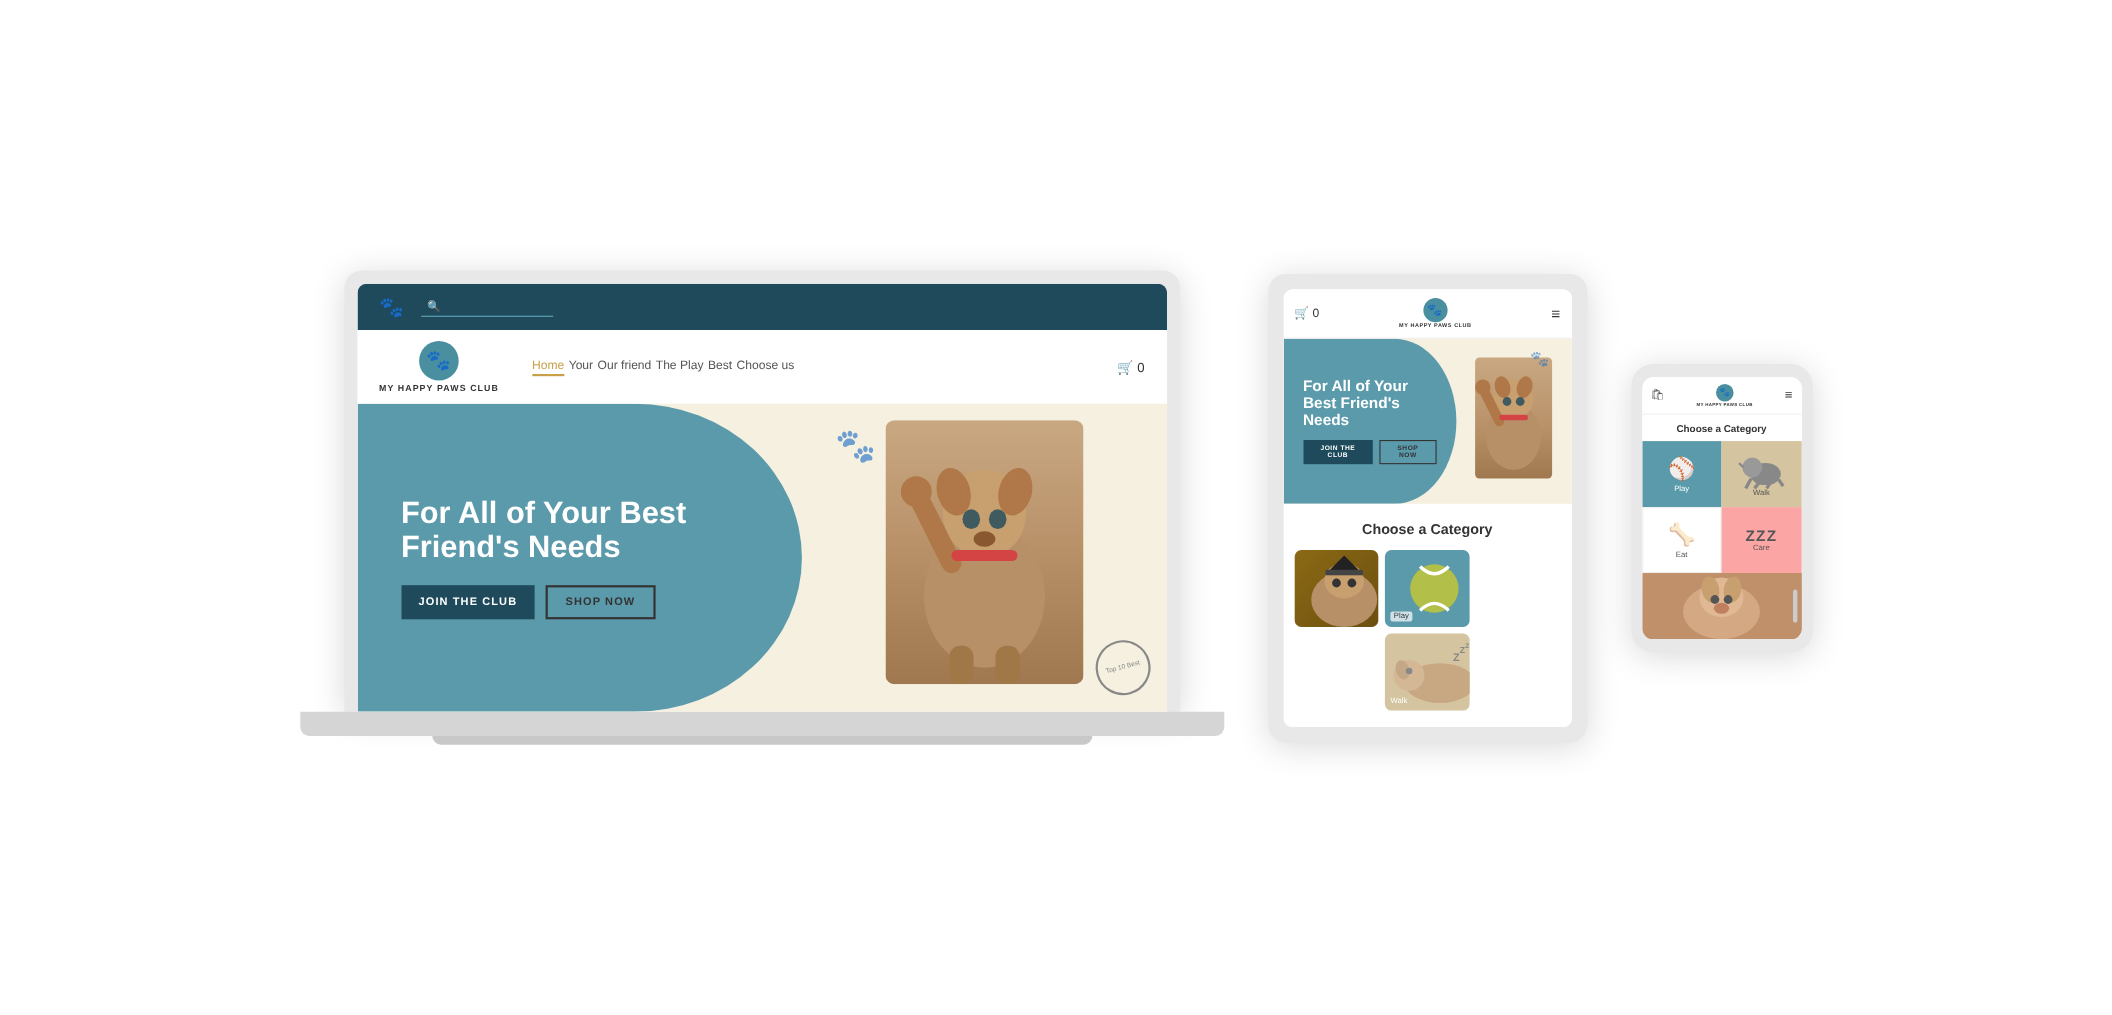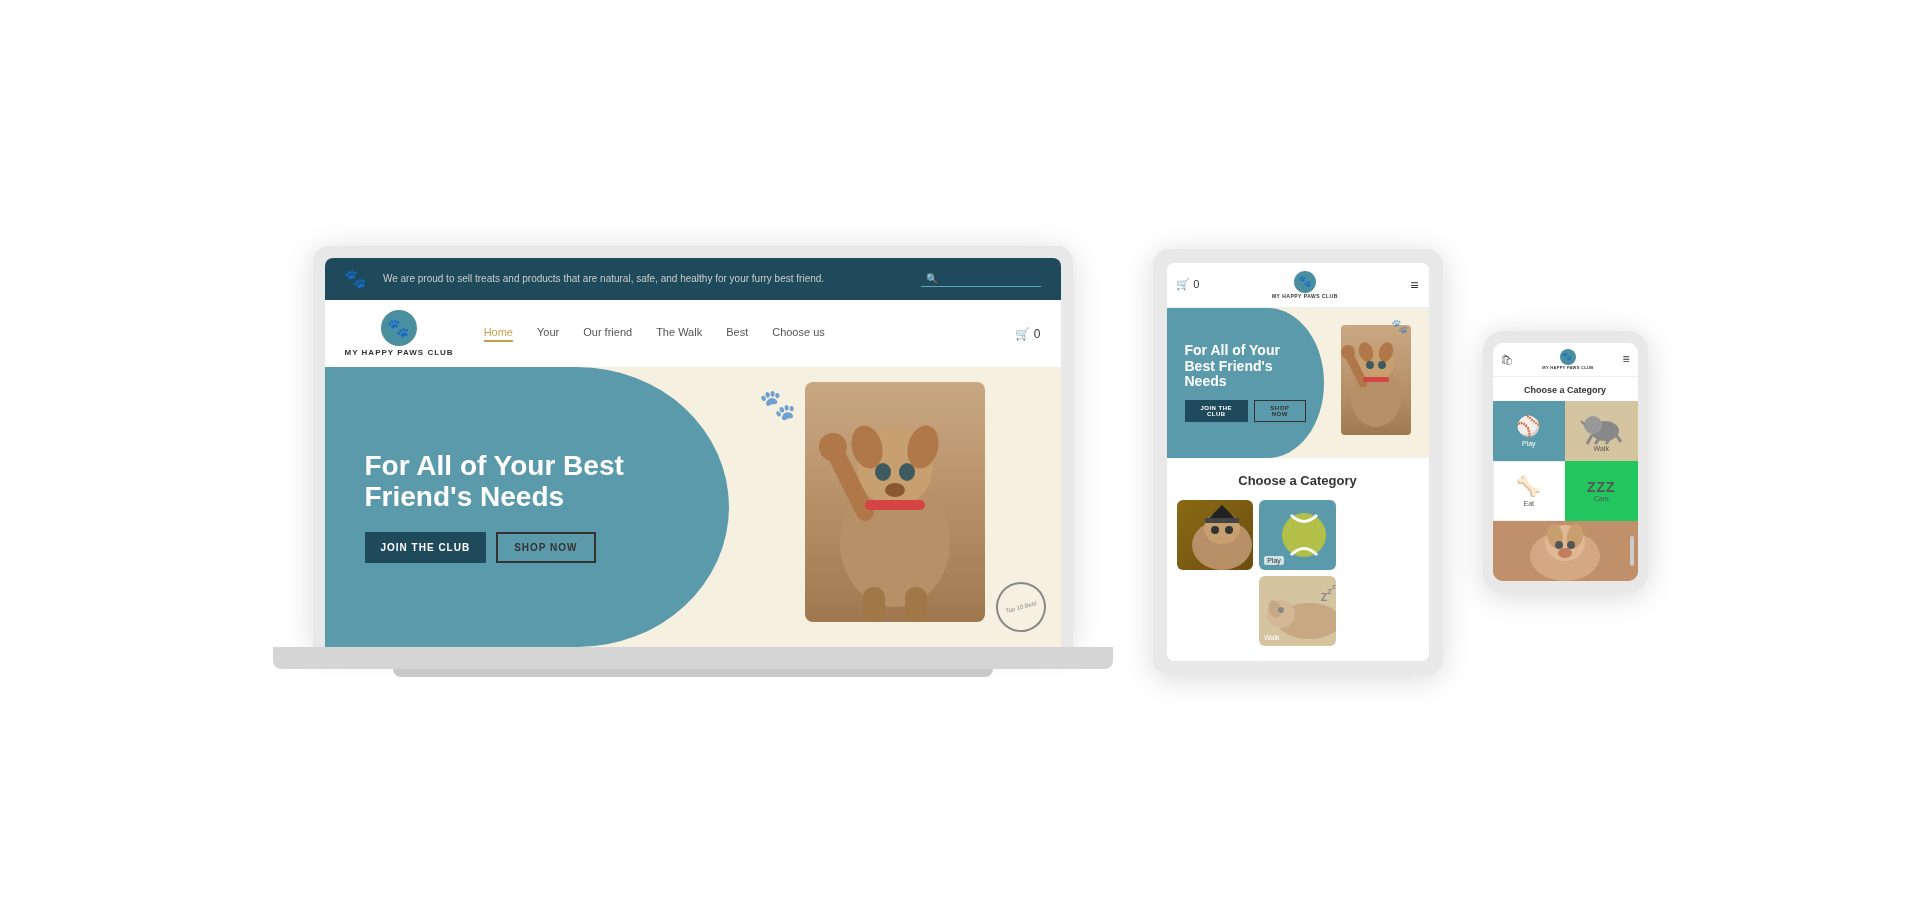--- a/index.html
+++ b/index.html
@@ -127,21 +127,21 @@
       font-size: 8px;
       font-weight: bold;
       color: #333;
       letter-spacing: 1px;
       text-align: center;
       margin-top: 2px;
     }
 
     .site-nav-links {
       display: flex;
-      gap: 24px;
+      gap: 4px;
       flex: 1;
     }
 
     .nav-link {
       font-size: 11px;
       color: #555;
       text-decoration: none;
       cursor: pointer;
     }
 
@@ -566,21 +566,21 @@
     .phone-cat-beige {
       background: #d4c4a0;
     }
 
     .phone-cat-white {
       background: #fff;
       border: 1px solid #eee;
     }
 
     .phone-cat-sand {
-      background: #22c55e;
+      background: #fca5a5;
     }
 
     .phone-cat-photo {
       height: 60px;
       background: linear-gradient(135deg, #c8a882, #a07850);
       position: relative;
       overflow: hidden;
     }
 
     .phone-scroll-indicator {
@@ -599,37 +599,36 @@
 <body>
 
 <div class="scene">
 
   <div class="laptop-wrapper">
     <div class="laptop-screen-outer">
       <div class="laptop-screen-inner">
 
         <div class="site-topbar">
           <div class="site-topbar-logo">🐾</div>
-          <div class="site-topbar-text">We are proud to sell treats and products that are natural, safe, and healthy for your furry best friend.</div>
           <div class="site-topbar-search">
             <span>🔍</span>
             <span style="width:80px;display:inline-block;"></span>
           </div>
         </div>
 
         <div class="site-nav">
           <div class="site-nav-logo">
             <div class="paw-icon-lg">🐾</div>
             <div class="site-nav-brand">MY HAPPY PAWS CLUB</div>
           </div>
           <div class="site-nav-links">
             <a class="nav-link active">Home</a>
             <a class="nav-link">Your</a>
             <a class="nav-link">Our friend</a>
-            <a class="nav-link">The Walk</a>
+            <a class="nav-link">The Play</a>
             <a class="nav-link">Best</a>
             <a class="nav-link">Choose us</a>
           </div>
           <div class="nav-cart">🛒 0</div>
         </div>
 
         <div class="site-hero">
           <div class="hero-left">
             <div class="hero-title">For All of Your Best Friend's Needs</div>
             <div class="hero-buttons">

